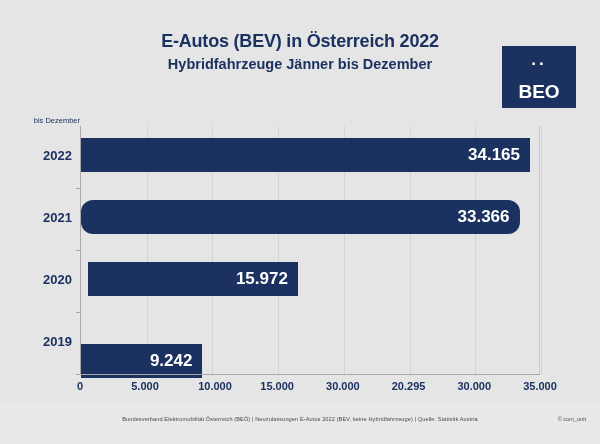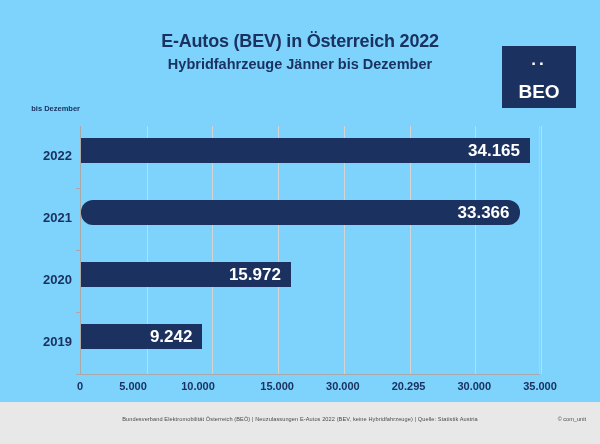--- a/index.html
+++ b/index.html
@@ -10,21 +10,21 @@
     width: 600px;
     height: 444px;
     background: #ffffff;
     font-family: "Liberation Sans", sans-serif;
     overflow: hidden;
   }
   #page {
     position: relative;
     width: 600px;
     height: 444px;
-    background: #7dd3fc;
+    background: #e5e5e5;
   }
 
   
   #header {
     position: absolute;
     left: 0;
     top: 30px;
     width: 600px;
     text-align: center;
   }
@@ -96,21 +96,21 @@
   .bar-row {
     position: absolute;
     left: 0;
     width: 100%;
     height: 62px;
   }
   .bar {
     position: absolute;
     top: 12px;
     left: 0;
-    height: 25px;
+    height: 34px;
     background: #1b3260;
     box-sizing: border-box;
     padding-left: 36px;
   }
   .bar-value {
     position: absolute;
     right: 10px;
     top: 50%;
     transform: translateY(-50%);
     color: #ffffff;
@@ -130,25 +130,25 @@
   .tick-mark {
     position: absolute;
     left: -5px;
     width: 5px;
     height: 1px;
     background: #a9a9a9;
   }
   #note-above {
     position: absolute;
     left: 8px;
-    top: 104px;
+    top: 116px;
     width: 72px;
     text-align: right;
     font-size: 7.5px;
-    font-weight: bold;
+    font-weight: normal;
     color: #1b3260;
   }
 
   
   #xaxis {
     position: absolute;
     left: 80px;
     top: 374px;
     width: 460px;
     height: 1px;
@@ -221,44 +221,44 @@
           <span class="bar-value">34.165</span>
         </div>
       </div>
       <div class="tick-mark" style="top: 62px;"></div>
       <div class="bar-row" style="top: 62px; height: 62px;">
         <div class="bar" style="width: 438.525px; background: rgb(27, 50, 96); border-radius: 12px;">
           <span class="bar-value">33.366</span>
         </div>
       </div>
       <div class="tick-mark" style="top: 124px;"></div>
-      <div class="bar-row" style="top: 124px; height: 62px;">
+      <div class="bar-row" style="top: 124px; height: 62px; margin-left: 7px;">
         <div class="bar" style="width: 209.918px; background: rgb(27, 50, 96);">
           <span class="bar-value">15.972</span>
         </div>
       </div>
       <div class="tick-mark" style="top: 186px;"></div>
       <div class="bar-row" style="top: 186px; height: 62px;">
-        <div class="bar" style="width: 121.466px; background: rgb(27, 50, 96);">
+        <div class="bar" style="width: 121.466px; background: rgb(27, 50, 96); margin-top: 20px;">
           <span class="bar-value">9.242</span>
         </div>
       </div>
       <div class="tick-mark" style="top: 248px;"></div>
     </div>
 
   <div id="xaxis"></div>
 
   <div id="footer">
     <div id="footer-source">Bundesverband Elektromobilität Österreich (BEÖ) | Neuzulassungen E-Autos 2022 (BEV, keine Hybridfahrzeuge) | Quelle: Statistik Austria</div>
     <div id="footer-credit">© com_unit</div>
   </div>
 
 <div class="xtick-label" style="left: 80px;">0</div>
-    <div class="xtick-label" style="left: 133px; text-align: center;">5.000</div>
-    <div class="xtick-label" style="left: 198px;">10.000</div>
+    <div class="xtick-label" style="left: 145px; text-align: center;">5.000</div>
+    <div class="xtick-label" style="left: 215px;">10.000</div>
     <div class="xtick-label" style="left: 277.143px;">15.000</div>
     <div class="xtick-label" style="left: 342.857px;">30.000</div>
     <div class="xtick-label" style="left: 408.571px;">20.295</div>
     <div class="xtick-label" style="left: 474.286px;">30.000</div>
     <div class="xtick-label" style="left: 540px;">35.000</div>
     <div class="cat-label" style="top: 148px; right: 528px;">2022</div>
     <div class="cat-label" style="top: 210px; right: 528px;">2021</div>
     <div class="cat-label" style="top: 272px; right: 528px;">2020</div>
     <div class="cat-label" style="top: 334px; right: 528px;">2019</div>
   </div>

